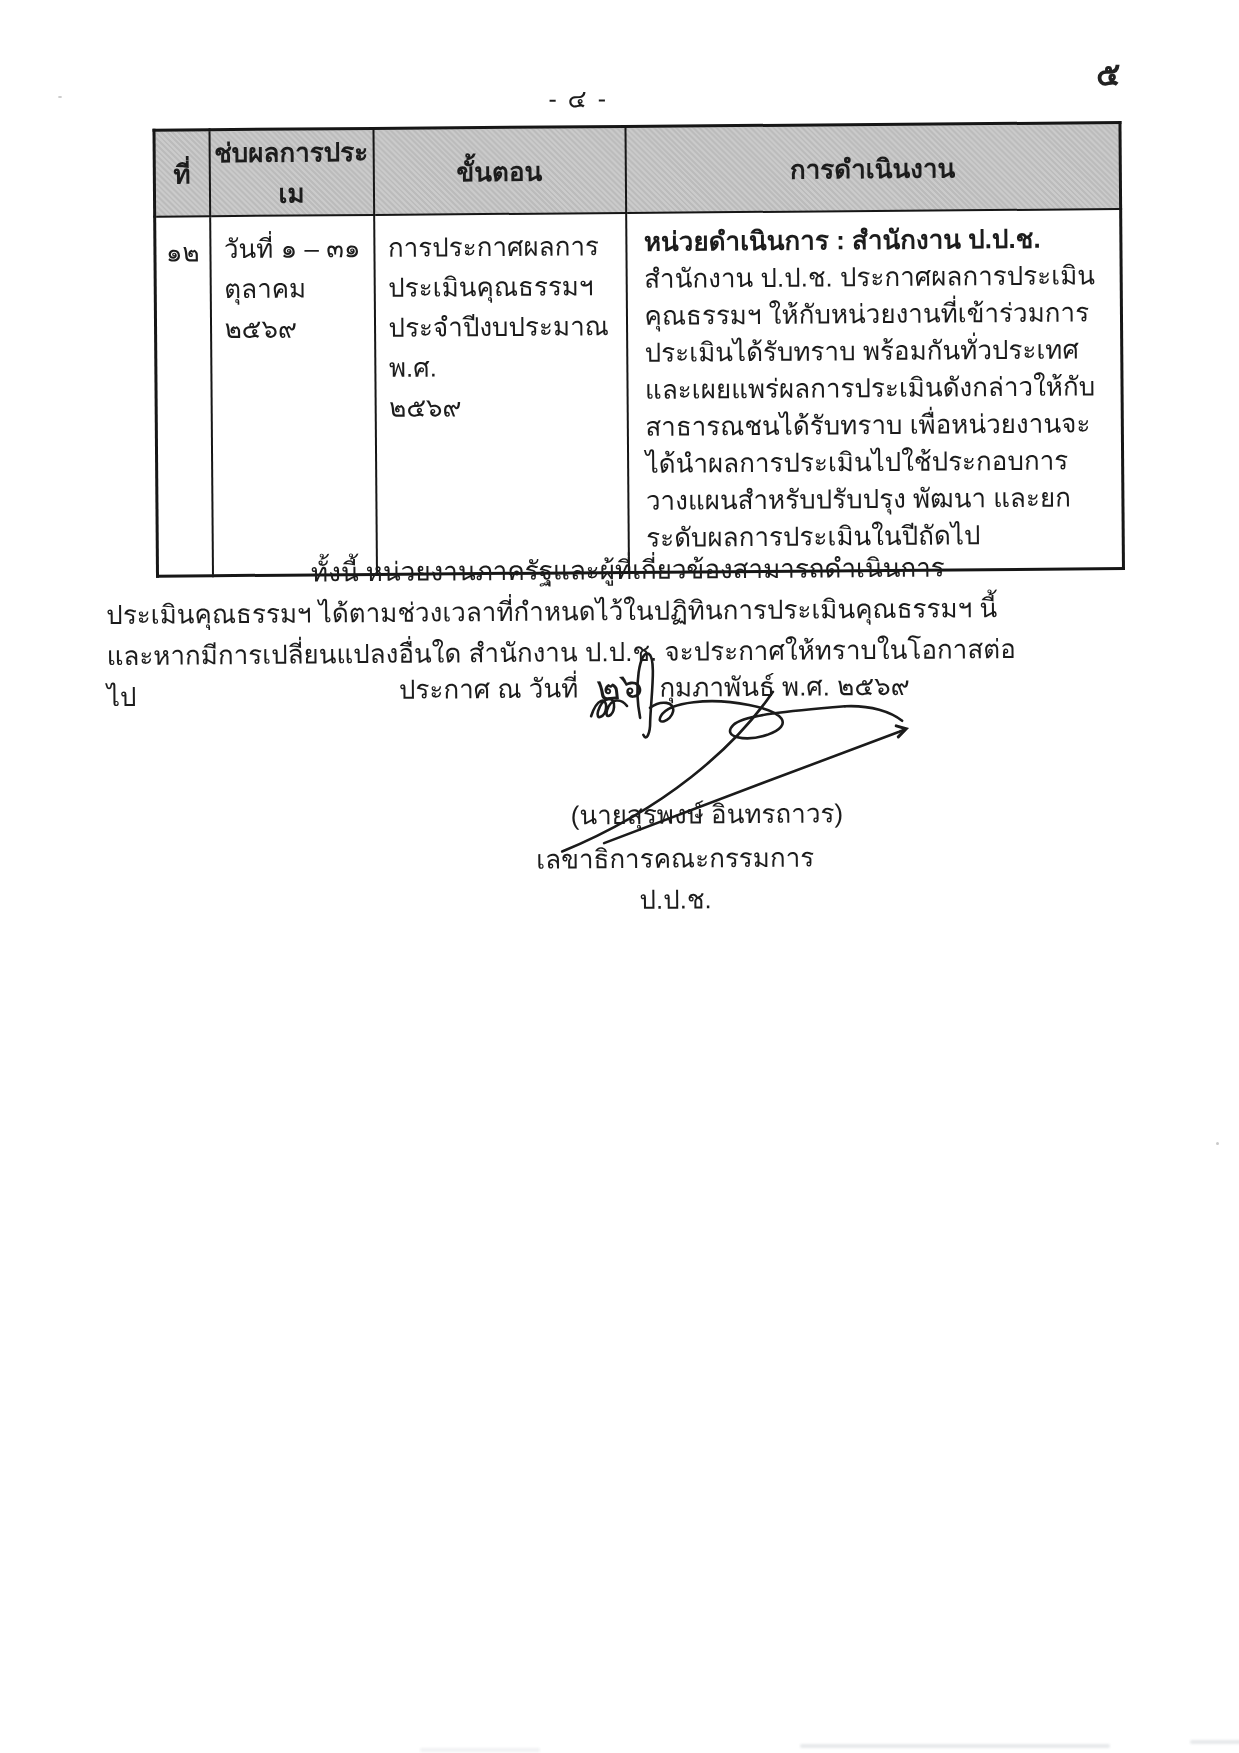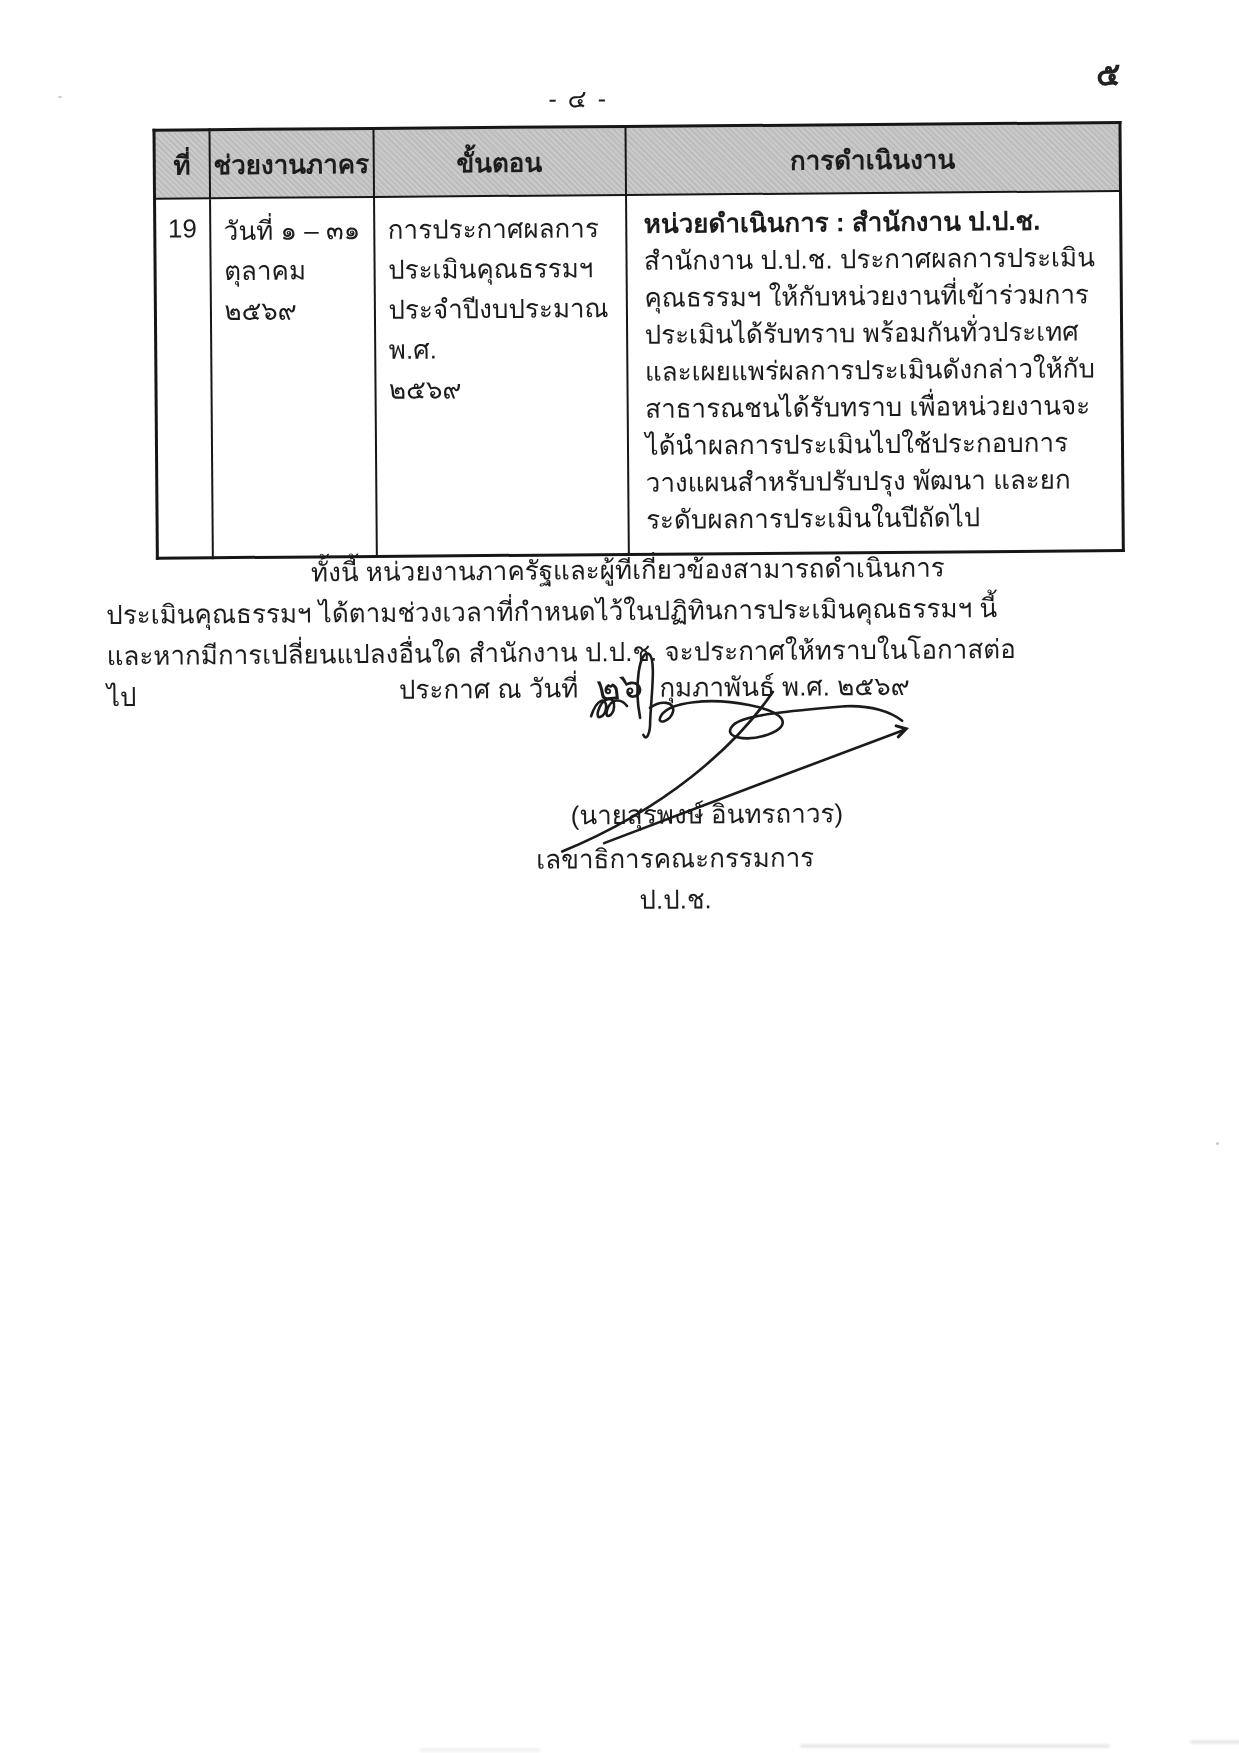--- a/index.html
+++ b/index.html
@@ -94,29 +94,29 @@
   <table class="cal-table">
     <colgroup>
       <col style="width:55px">
       <col style="width:164px">
       <col style="width:252px">
       <col style="width:495px">
     </colgroup>
     <thead>
       <tr>
         <th>ที่</th>
-        <th>ช่วยงานภาคร</th>
+        <th>ช่บผลการประเม</th>
         <th>ขั้นตอน</th>
         <th>การดำเนินงาน</th>
       </tr>
     </thead>
     <tbody>
       <tr>
         <td class="col-no">
-          <span>19</span>
+          <span>๑๒</span>
         </td>
         <td class="col-period">
           <div>วันที่ ๑ – ๓๑</div>
           <div>ตุลาคม ๒๕๖๙</div>
         </td>
         <td class="col-step">
           <div>การประกาศผลการ</div>
           <div>ประเมินคุณธรรมฯ</div>
           <div>ประจำปีงบประมาณ พ.ศ.</div>
           <div>๒๕๖๙</div>

